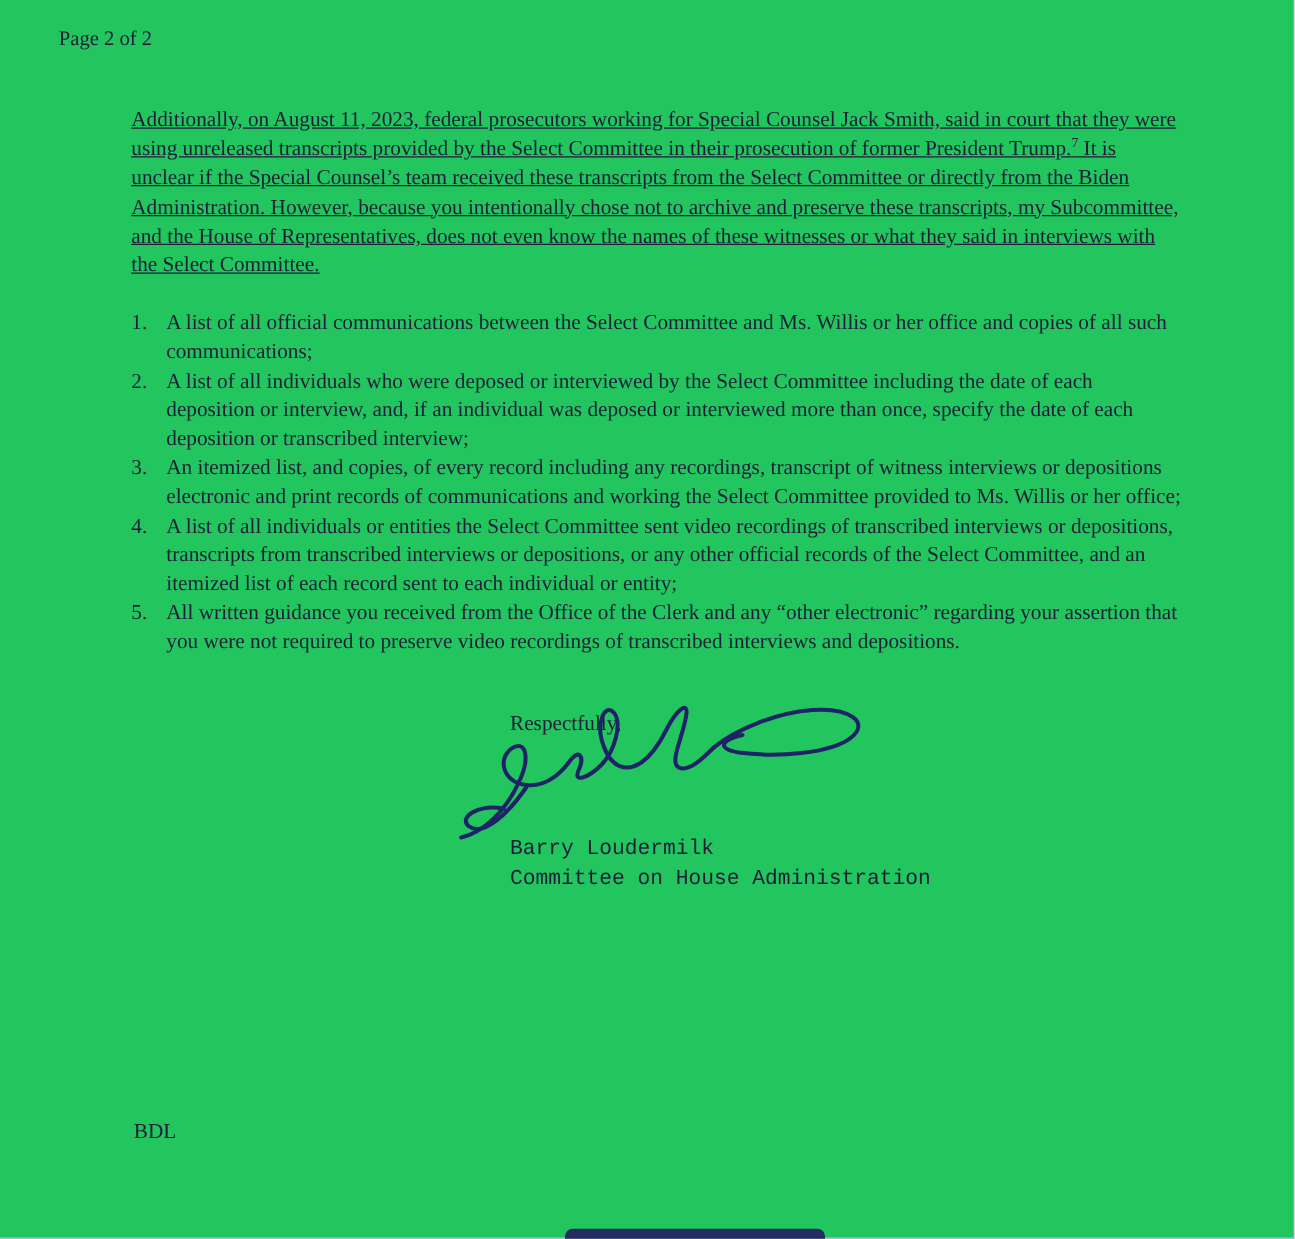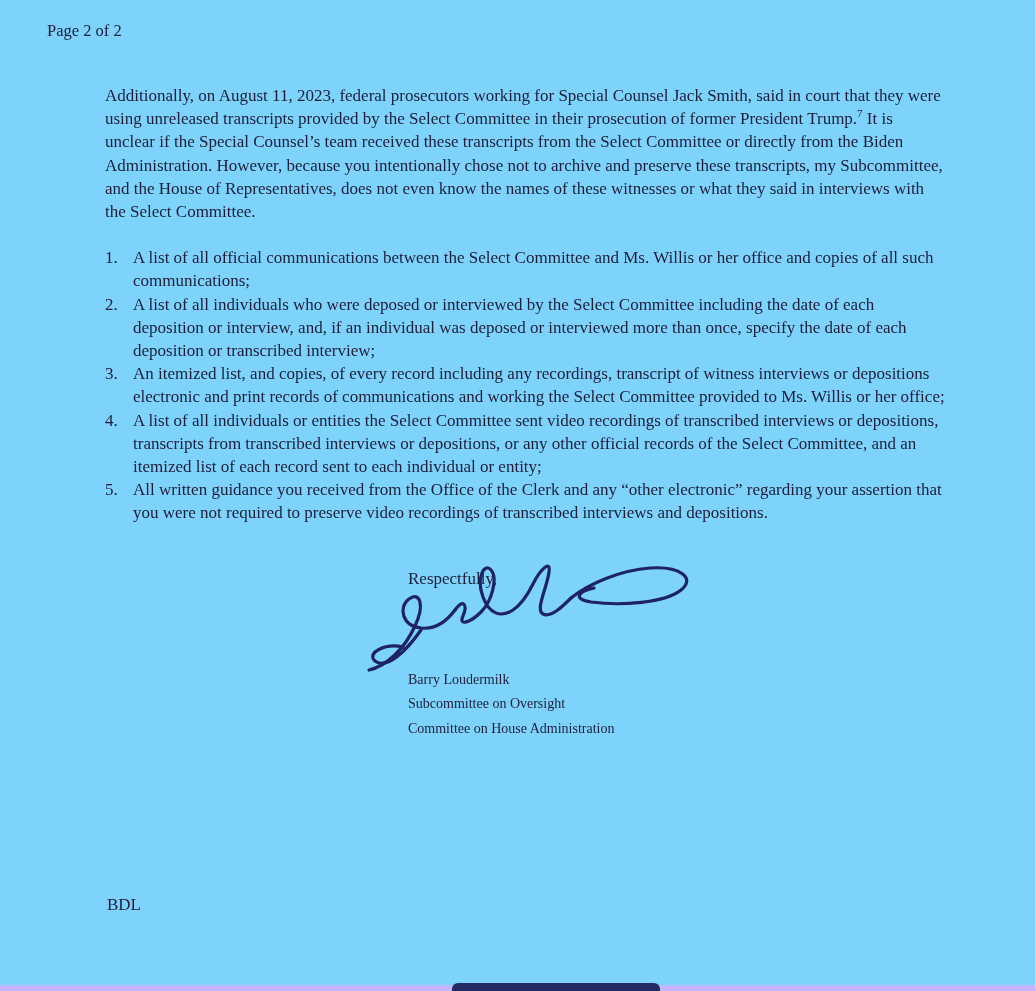--- a/index.html
+++ b/index.html
@@ -7,40 +7,40 @@
   body {
     background: #ffffff;
     font-family: "Liberation Serif", "DejaVu Serif", serif;
     color: #1e1e38;
     position: relative;
     overflow: hidden;
   }
   .page {
     position: absolute;
     inset: 0;
-    background: #7dd3fc;
+    background: #22c55e;
     border-right: 1px solid #d9d9d9;
-    border-bottom: 6px solid #c4b5fd;
+    border-bottom: 1px solid #c4b5fd;
   }
   .page-number {
     position: absolute;
     left: 47px;
     top: 21px;
     font-size: 16.5px;
   }
   .content {
     position: absolute;
     left: 105px;
     top: 84px;
     width: 840px;
     font-size: 17px;
     line-height: 23.2px;
     text-align: left;
   }
-  .para { margin-bottom: 23px; }
+  .para { margin-bottom: 23px; text-decoration: underline; }
   sup.fn {
     font-size: 11px;
     vertical-align: super;
     line-height: 0;
   }
   .req-list {
     list-style: none;
     margin: 0;
   }
   .req-item { display: flex; }
@@ -54,22 +54,23 @@
   .signature {
     position: relative;
     height: 78px;
   }
   .signature svg {
     position: absolute;
     left: -45px;
     top: -42px;
   }
   .sig-line {
-    font-size: 14px;
+    font-size: 17px;
     line-height: 24.6px;
+    font-family: Liberation Mono, monospace;
   }
   .initials {
     position: absolute;
     left: 107px;
     top: 895px;
     font-size: 17px;
   }
   .scan-artifact {
     position: absolute;
     left: 452px;
@@ -123,21 +124,20 @@
           <g fill="none" stroke="#1d2366" stroke-width="3.2" stroke-linecap="round" stroke-linejoin="round">
             <path d="M 6 122 C 24 118, 42 100, 52 78 C 62 57, 57 43, 46 51 C 35 59, 39 78, 58 80 C 74 82, 86 70, 92 62"></path>
             <path d="M 58 82 C 44 102, 24 122, 12 113 C 3 105, 22 95, 40 99"></path>
             <path d="M 92 62 C 100 50, 105 57, 100 68 C 95 79, 108 74, 118 64 C 129 53, 135 30, 128 22 C 121 14, 113 31, 120 49 C 126 66, 138 70, 150 62 C 159 56, 166 44, 170 36 C 178 20, 188 12, 186 24 C 184 40, 172 62, 180 66 C 188 70, 200 58, 208 50"></path>
             <path d="M 208 50 C 225 36, 258 22, 287 20 C 317 18, 333 30, 318 42 C 302 55, 258 58, 228 54 C 210 51, 214 44, 231 40"></path>
           </g>
         </svg>
       </div>
 
       <div class="sig-line">Barry Loudermilk</div>
-      <div class="sig-line">Subcommittee on Oversight</div>
       <div class="sig-line">Committee on House Administration</div>
     </div>
 
   </div>
 
   <div class="initials">BDL</div>
 
   <div class="scan-artifact"></div>
 
 </div>

